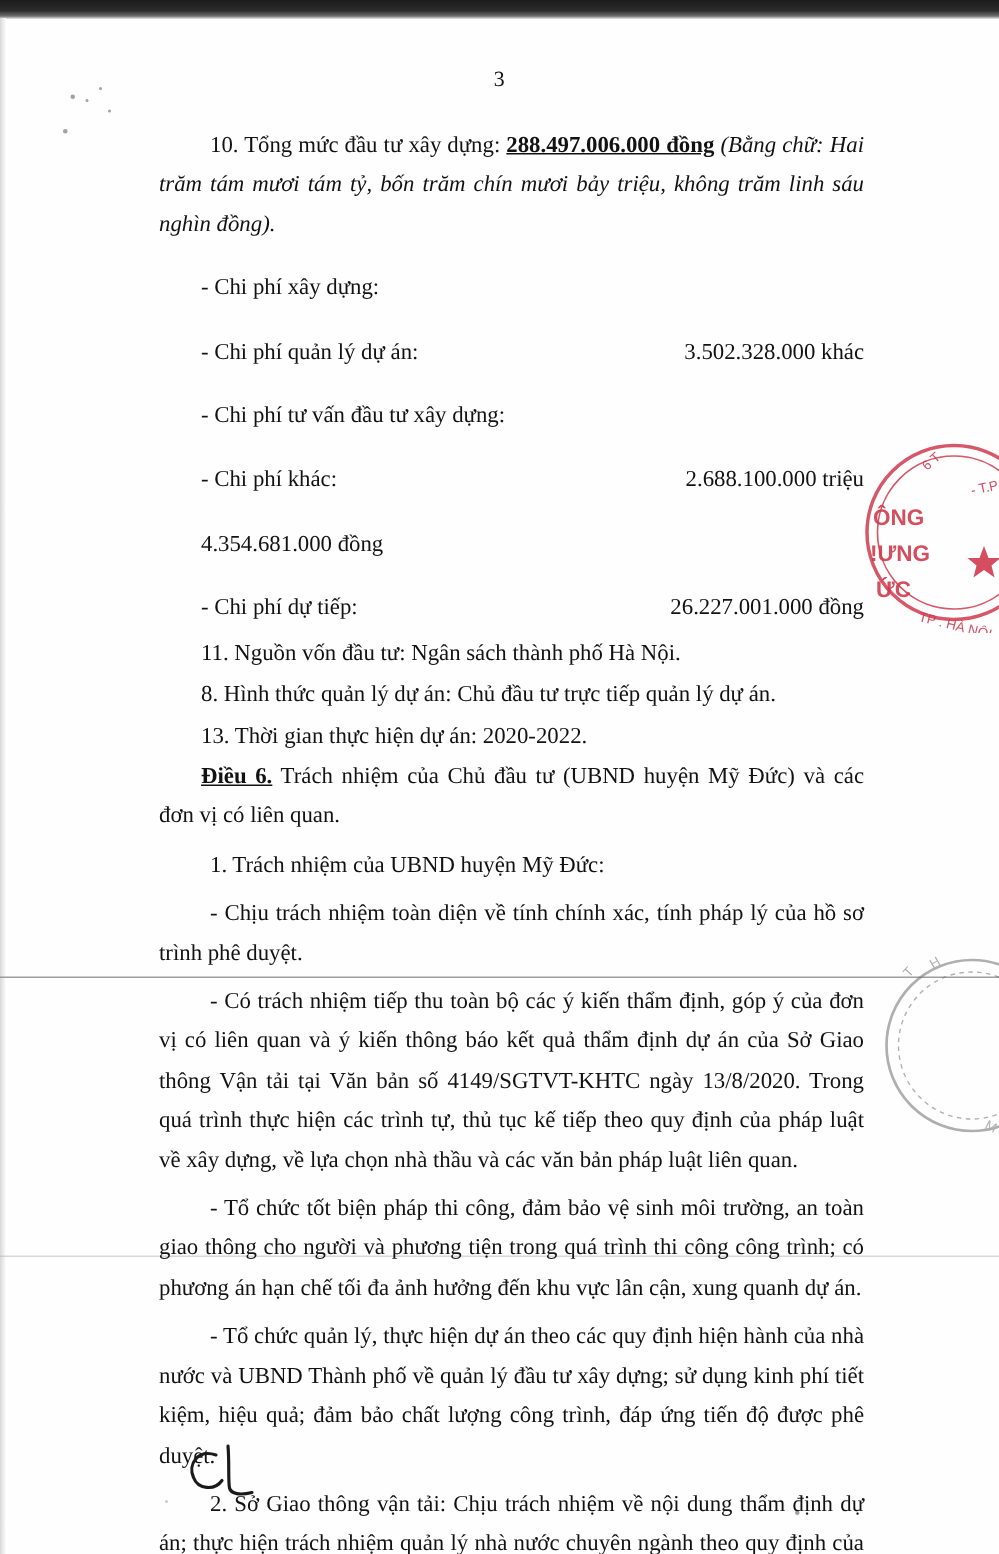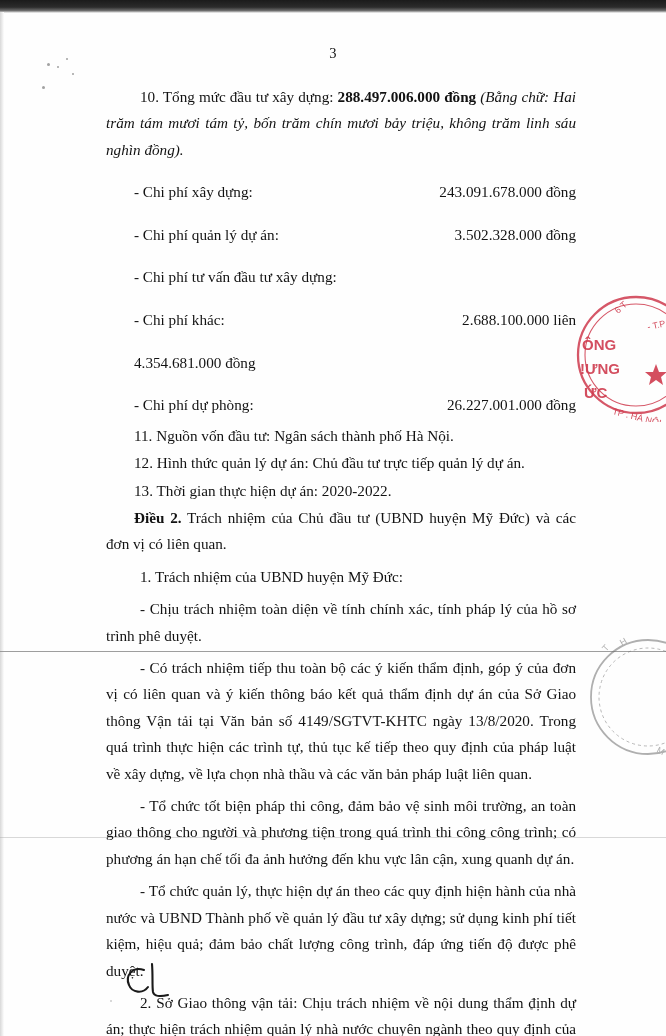--- a/index.html
+++ b/index.html
@@ -65,21 +65,21 @@
 
   p {
     margin: 0 0 1px 0;
   }
   p.ind {
     text-indent: 34px;
   }
   p.ind-sm {
     text-indent: 28px;
   }
-  .b { font-weight: bold; }
+  .b { font-weight: bold; text-decoration: underline; }
   .i { font-style: italic; }
 
   
   .cost-list {
     margin: 2px 0 0 0;
     width: 470px;
   }
   .cost-row {
     display: flex;
     justify-content: space-between;
@@ -138,47 +138,46 @@
   <div class="page-number">3</div>
 
   <div class="content">
 
     <p class="ind"><span>10. Tổng mức đầu tư xây dựng: </span><span class="b">288.497.006.000 đồng</span><span class="i"> (Bằng chữ: Hai trăm tám mươi tám tỷ, bốn trăm chín mươi bảy triệu, không trăm linh sáu nghìn đồng).</span></p>
 
 
     <div class="cost-list" style="margin-top:7px;">
       <div class="cost-row">
         <span class="cost-label">- Chi phí xây dựng:</span>
-        <span class="cost-value">243.091.678.000 đồng</span>
       </div>
       <div class="cost-row">
         <span class="cost-label">- Chi phí quản lý dự án:</span>
-        <span class="cost-value">3.502.328.000 đồng</span>
+        <span class="cost-value">3.502.328.000 khác</span>
       </div>
       <div class="cost-row">
         <span class="cost-label">- Chi phí tư vấn đầu tư xây dựng:</span>
       </div>
       <div class="cost-row">
         <span class="cost-label">- Chi phí khác:</span>
-        <span class="cost-value">2.688.100.000 liên</span>
+        <span class="cost-value">2.688.100.000 triệu</span>
       </div>
       <div class="cost-row">
         <span class="cost-value">4.354.681.000 đồng</span>
       </div>
       <div class="cost-row">
-        <span class="cost-label">- Chi phí dự phòng:</span>
+        <span class="cost-label">- Chi phí dự tiếp:</span>
         <span class="cost-value">26.227.001.000 đồng</span>
       </div>
     </div>
 
     <p class="ind-sm" style="margin-top:4px;">11. Nguồn vốn đầu tư: Ngân sách thành phố Hà Nội.</p>
-    <p class="ind-sm">12. Hình thức quản lý dự án: Chủ đầu tư trực tiếp quản lý dự án.</p>
+    <p class="ind-sm">8. Hình thức quản lý dự án: Chủ đầu tư trực tiếp quản lý dự án.</p>
     <p class="ind-sm">13. Thời gian thực hiện dự án: 2020-2022.</p>
 
-    <p class="ind-sm"><span class="b">Điều 2.</span><span> Trách nhiệm của Chủ đầu tư (UBND huyện Mỹ Đức) và các đơn vị có liên quan.</span></p>
+    <p class="ind-sm"><span class="b">Điều 6.</span><span> Trách nhiệm của Chủ đầu tư (UBND huyện Mỹ Đức) và các đơn vị có liên quan.</span></p>
 
     <p class="ind" style="margin-top:6px;">1. Trách nhiệm của UBND huyện Mỹ Đức:</p>
 
     <p class="ind" style="margin-top:6px;">- Chịu trách nhiệm toàn diện về tính chính xác, tính pháp lý của hồ sơ trình phê duyệt.</p>
     <p class="ind" style="margin-top:6px;">- Có trách nhiệm tiếp thu toàn bộ các ý kiến thẩm định, góp ý của đơn vị có liên quan và ý kiến thông báo kết quả thẩm định dự án của Sở Giao thông Vận tải tại Văn bản số 4149/SGTVT-KHTC ngày 13/8/2020. Trong quá trình thực hiện các trình tự, thủ tục kế tiếp theo quy định của pháp luật về xây dựng, về lựa chọn nhà thầu và các văn bản pháp luật liên quan.</p>
     <p class="ind" style="margin-top:6px;">- Tổ chức tốt biện pháp thi công, đảm bảo vệ sinh môi trường, an toàn giao thông cho người và phương tiện trong quá trình thi công công trình; có phương án hạn chế tối đa ảnh hưởng đến khu vực lân cận, xung quanh dự án.</p>
     <p class="ind" style="margin-top:6px;">- Tổ chức quản lý, thực hiện dự án theo các quy định hiện hành của nhà nước và UBND Thành phố về quản lý đầu tư xây dựng; sử dụng kinh phí tiết kiệm, hiệu quả; đảm bảo chất lượng công trình, đáp ứng tiến độ được phê duyệt.</p>
 
     <p class="ind" style="margin-top:6px;">2. Sở Giao thông vận tải: Chịu trách nhiệm về nội dung thẩm định dự án; thực hiện trách nhiệm quản lý nhà nước chuyên ngành theo quy định của pháp luật liên quan.</p>
 

